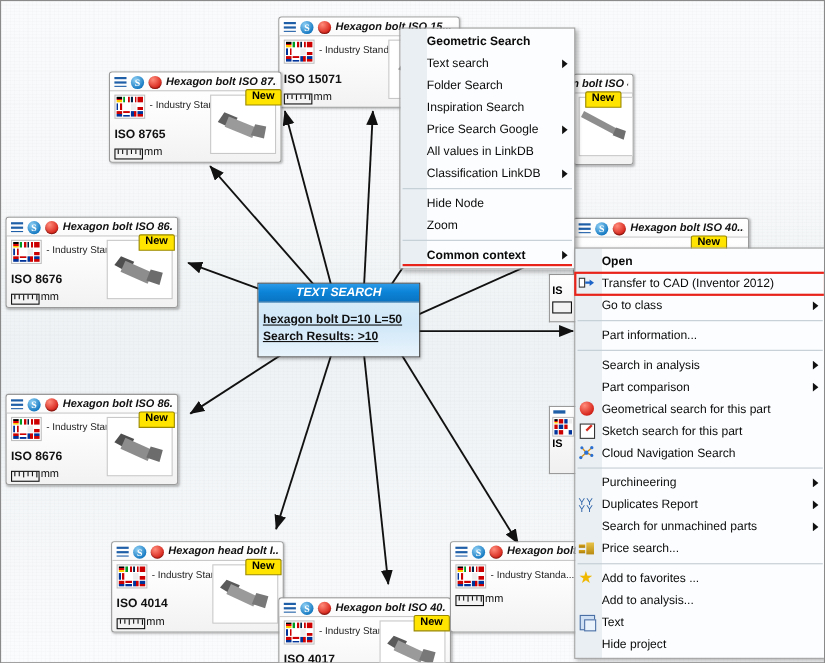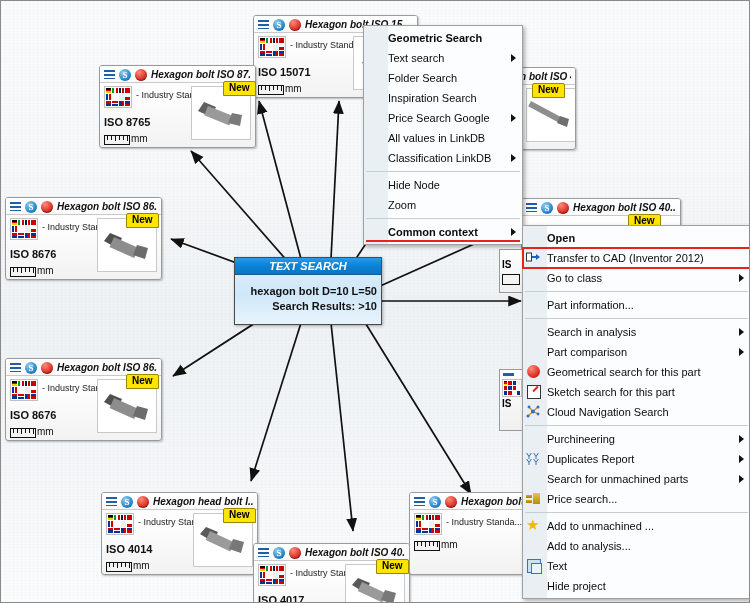--- a/index.html
+++ b/index.html
@@ -161,24 +161,25 @@
     background: linear-gradient(180deg,#dff0fb 0%,#cfe7f8 55%,#e9f4fc 100%);
   }
   .ts-head {
     background: linear-gradient(180deg,#2b9ae8 0%, #0c84d8 45%, #0a74c2 100%);
     color: #ffffff;
     font: italic bold 11px/16px "Liberation Sans", sans-serif;
     text-align: center;
     border-bottom: 1px solid #0a5e9c;
   }
   .ts-body {
-    text-align: right;
+    text-align: left;
     padding: 9px 4px 10px 4px;
     font: bold 11px/15px "Liberation Sans", sans-serif;
     color: #111;
+    text-decoration: underline;
   }
 
   
   .menu {
     position: absolute;
     background: linear-gradient(90deg,#e9eff3 0px,#e9eff3 24px,#fbfdfe 24px,#fbfdfe 100%);
     border: 1px solid #a0a0a0;
     box-shadow: 2px 2px 4px rgba(0,0,0,0.30);
     padding: 2px 0;
     box-sizing: border-box;
@@ -784,21 +785,21 @@
       <span class="mi-ic">
           <span class="ic-coins"></span>
         </span>
       <span class="mi-label">Price search...</span>
     </div>
     <div class="msep"></div>
     <div class="mi">
       <span class="mi-ic">
           <span class="ic-star">★</span>
         </span>
-      <span class="mi-label">Add to unmachined ...</span>
+      <span class="mi-label">Add to favorites ...</span>
     </div>
     <div class="mi">
       <span class="mi-ic"></span>
       <span class="mi-label">Add to analysis...</span>
     </div>
     <div class="mi">
       <span class="mi-ic">
           <span class="ic-copy"></span>
         </span>
       <span class="mi-label">Text</span>

